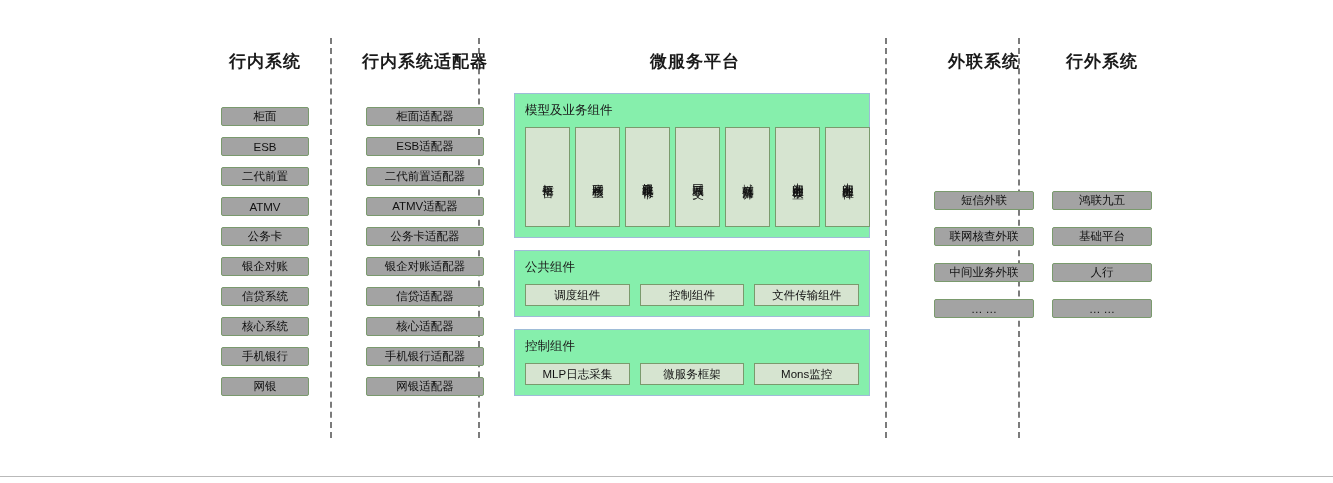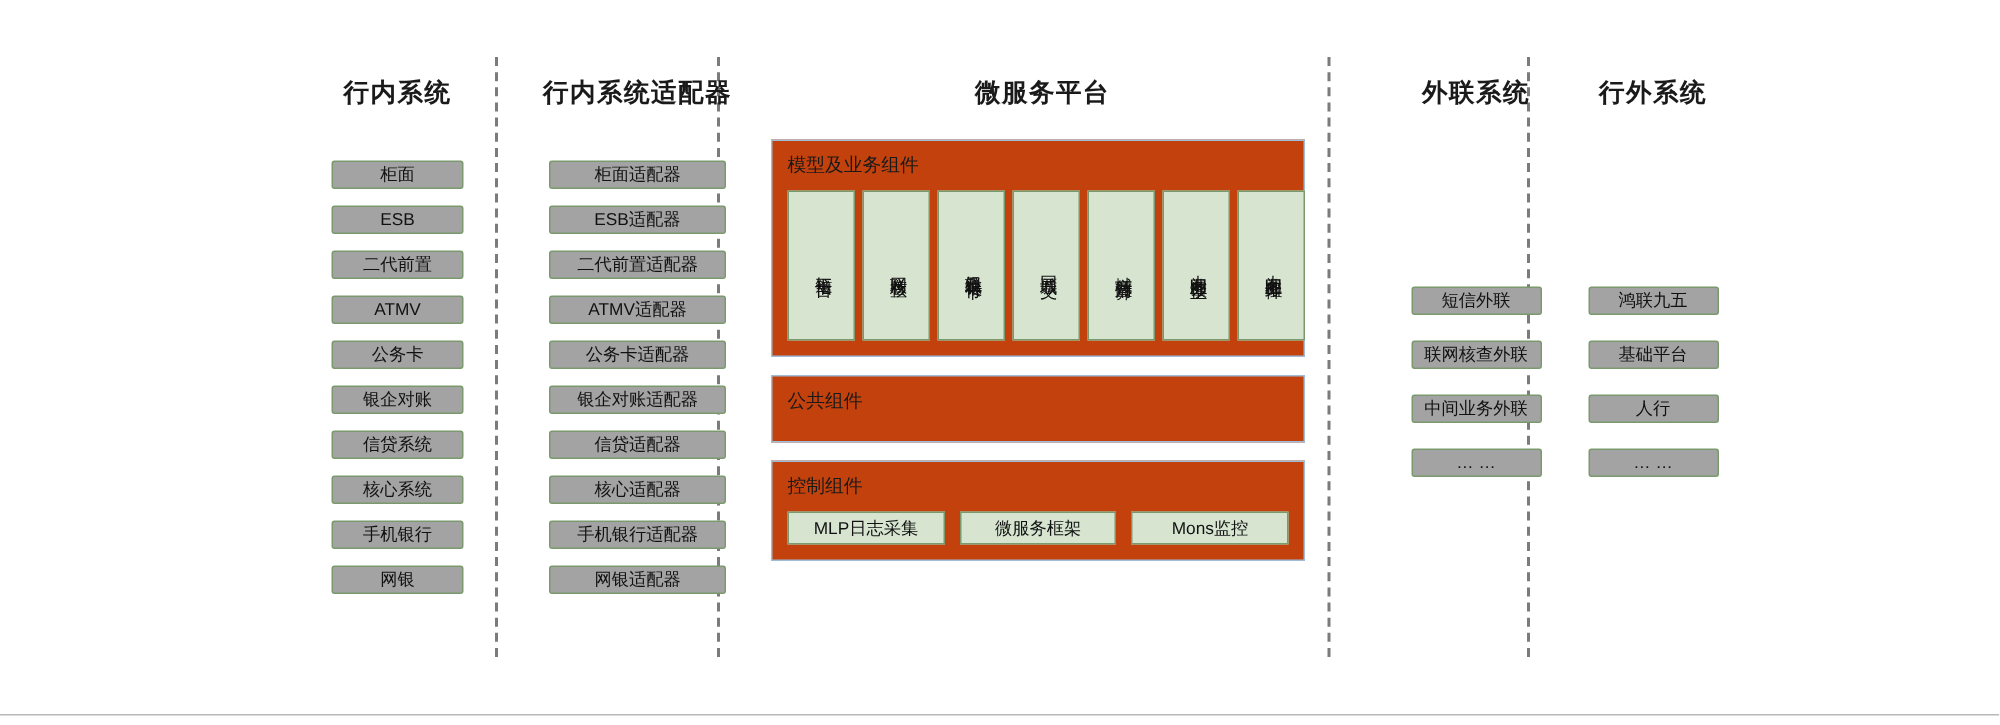--- a/index.html
+++ b/index.html
@@ -42,21 +42,21 @@
   }
   .pill {
     width: 88px;
     height: 19px;
     margin: 0 auto 11px auto;
     border-radius: 2px;
   }
   .pill.wide {
     width: 118px;
   }
-  .pill.w100 { width: 87px; }
+  .pill.w100 { width: 100px; }
 
   
   .col {
     position: absolute;
     top: 0;
   }
   #col-inbank { left: 200px; width: 130px; }
   #col-adapter { left: 345px; width: 160px; }
   #col-micro { left: 505px; width: 380px; }
   #col-outlink { left: 914px; width: 140px; }
@@ -67,21 +67,21 @@
 
   
   #micro-wrap {
     position: absolute;
     left: 514px;
     top: 93px;
     width: 356px;
   }
   .panel {
     box-sizing: border-box;
-    background: #c2410c;
+    background: #86efac;
     border: 1px solid #9fbcd8;
     padding: 8px 10px 10px 10px;
     margin-bottom: 12px;
   }
   .panel-title {
     font-size: 12.5px;
     color: #1a1a1a;
     margin-bottom: 8px;
   }
   .vert-row {
@@ -191,20 +191,25 @@
         <div class="vbox">银联及银行卡</div>
         <div class="vbox">同城票交</div>
         <div class="vbox">城商行清算</div>
         <div class="vbox">中间业务模型</div>
         <div class="vbox">中间业务组件</div>
       </div>
     </div>
 
     <div class="panel">
       <div class="panel-title">公共组件</div>
+      <div class="hrow">
+        <div class="hbox">调度组件</div>
+        <div class="hbox">控制组件</div>
+        <div class="hbox">文件传输组件</div>
+      </div>
     </div>
 
     <div class="panel">
       <div class="panel-title">控制组件</div>
       <div class="hrow">
         <div class="hbox">MLP日志采集</div>
         <div class="hbox">微服务框架</div>
         <div class="hbox">Mons监控</div>
       </div>
     </div>

